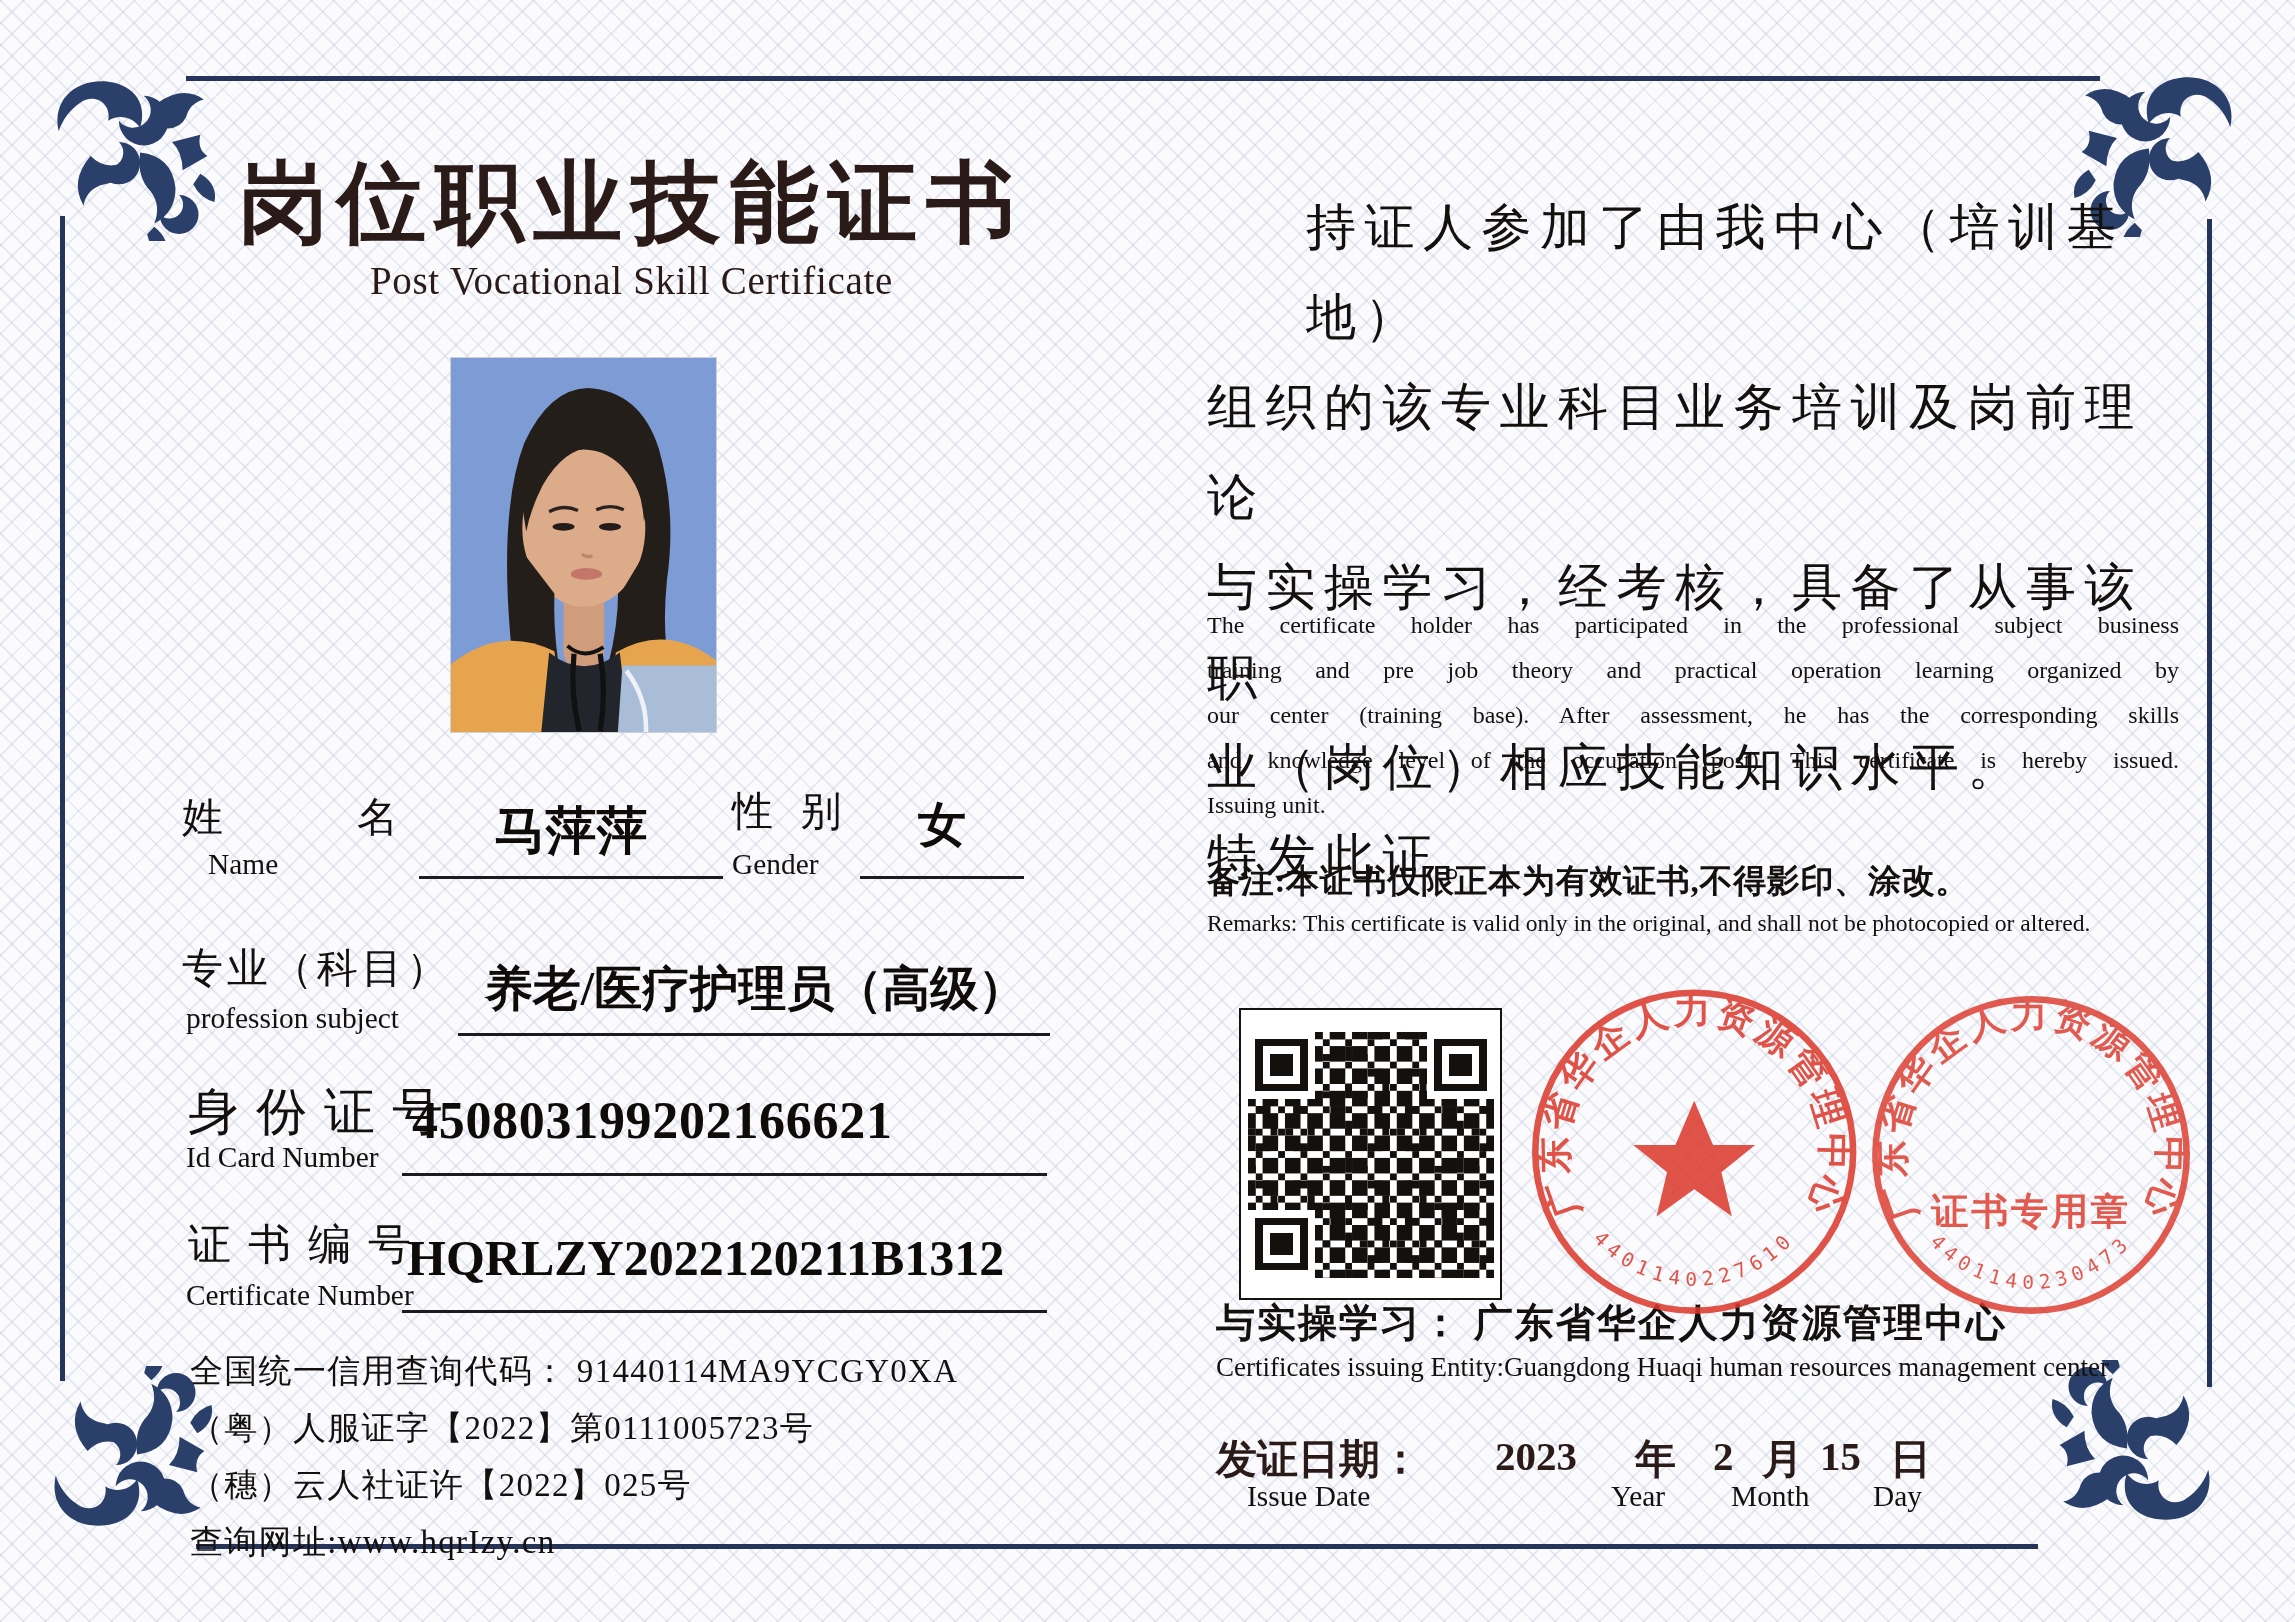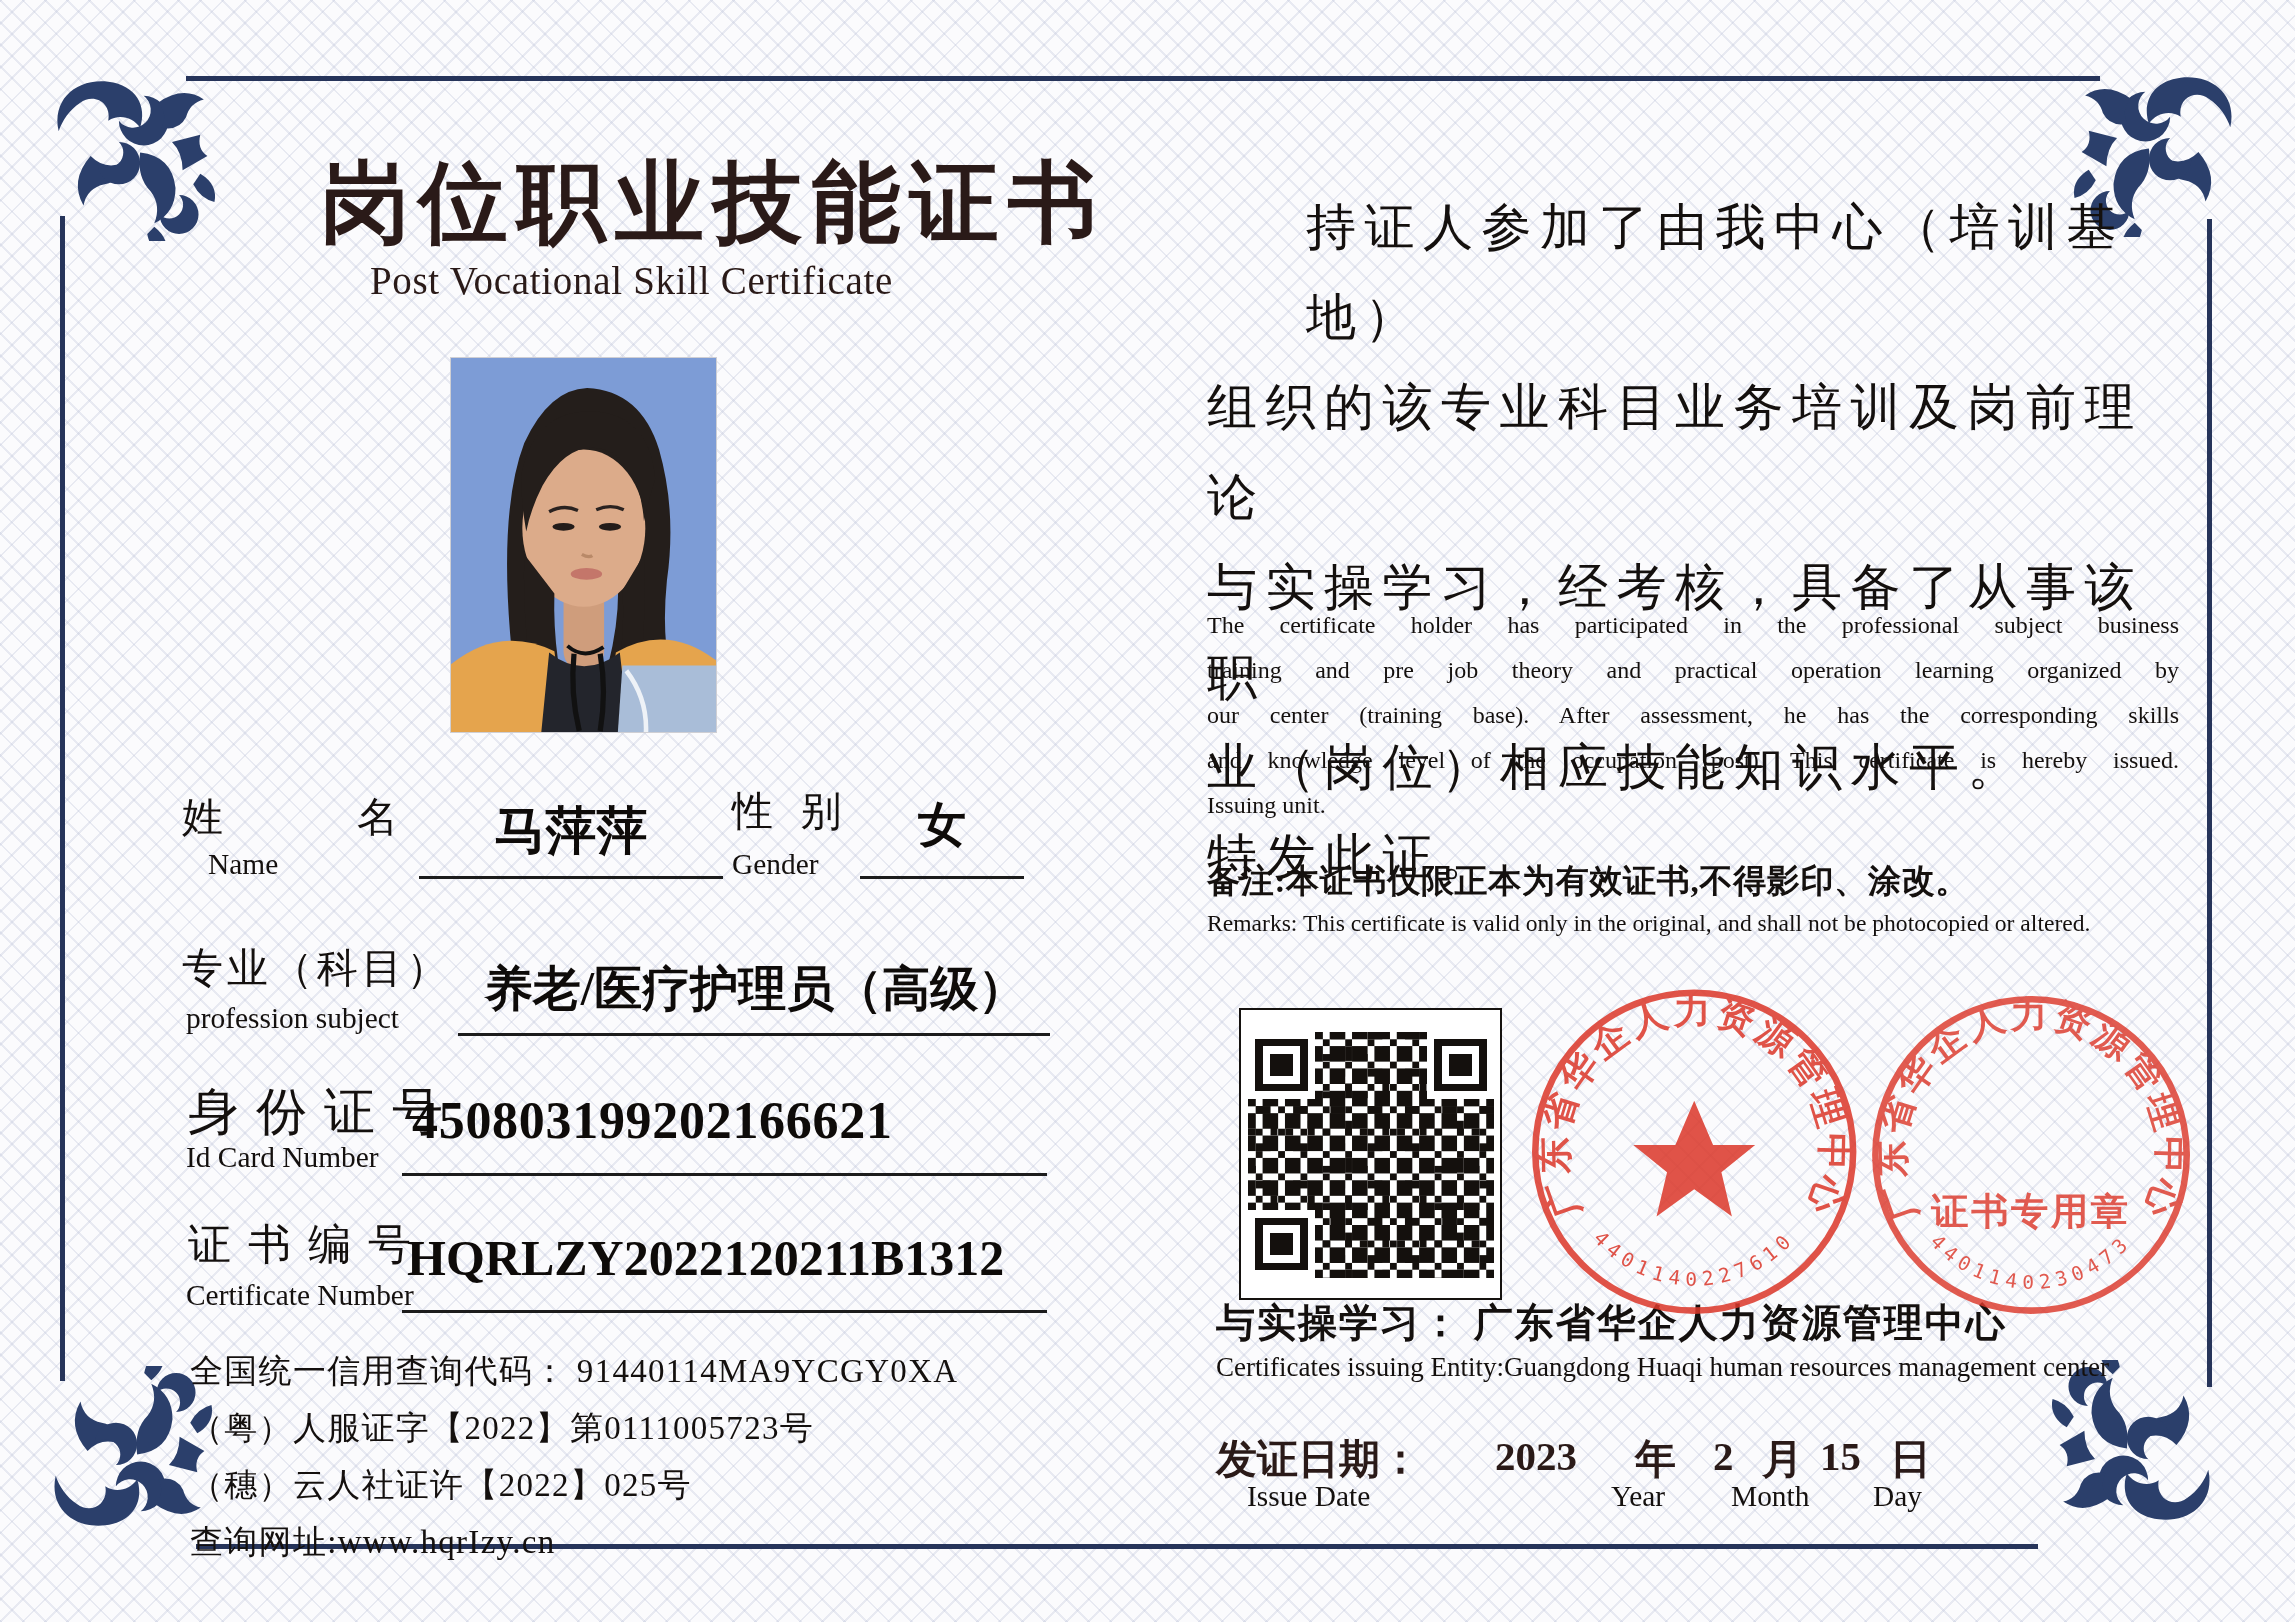--- a/index.html
+++ b/index.html
@@ -14,21 +14,21 @@
   }
   .abs{position:absolute;}
   
   .frame-line{position:absolute;background:#26345a;}
   .corner{position:absolute;width:177px;height:177px;}
   .corner svg{width:100%;height:100%;}
   .corner.tr{transform:scaleX(-1);}
   .corner.bl{transform:scaleY(-1);}
   .corner.br{transform:scale(-1,-1);}
   
-  .title-zh{left:157px;top:143px;width:949px;text-align:right;
+  .title-zh{left:157px;top:143px;width:949px;text-align:center;
     font-size:89px;font-weight:700;letter-spacing:9.2px;color:#2a1a18;}
   .title-en{left:157px;top:258px;width:949px;text-align:center;
     font-size:39px;color:#2a1a18;letter-spacing:0.7px;}
   .photo{left:450px;top:357px;width:265px;height:374px;border:0.7px solid #cfcfd4;background:#7d9cd6;}
   .zh-label{font-size:41px;color:#14100e;}
   .en-label{font-size:29.4px;color:#14100e;}
   .value{font-weight:700;color:#0e0b09;}
   .underline{position:absolute;height:2.6px;background:#1c1c1c;}
   .footer-lines{left:190px;top:1343px;width:936px;font-size:33px;line-height:57px;color:#14100e;letter-spacing:1.3px;}
   

